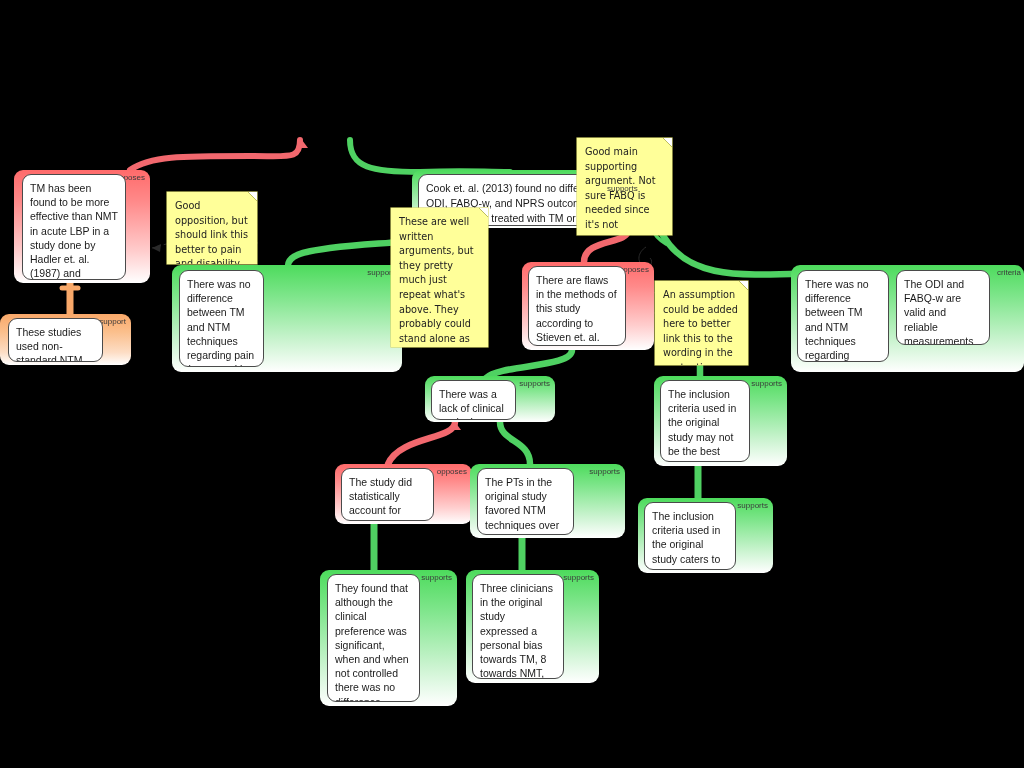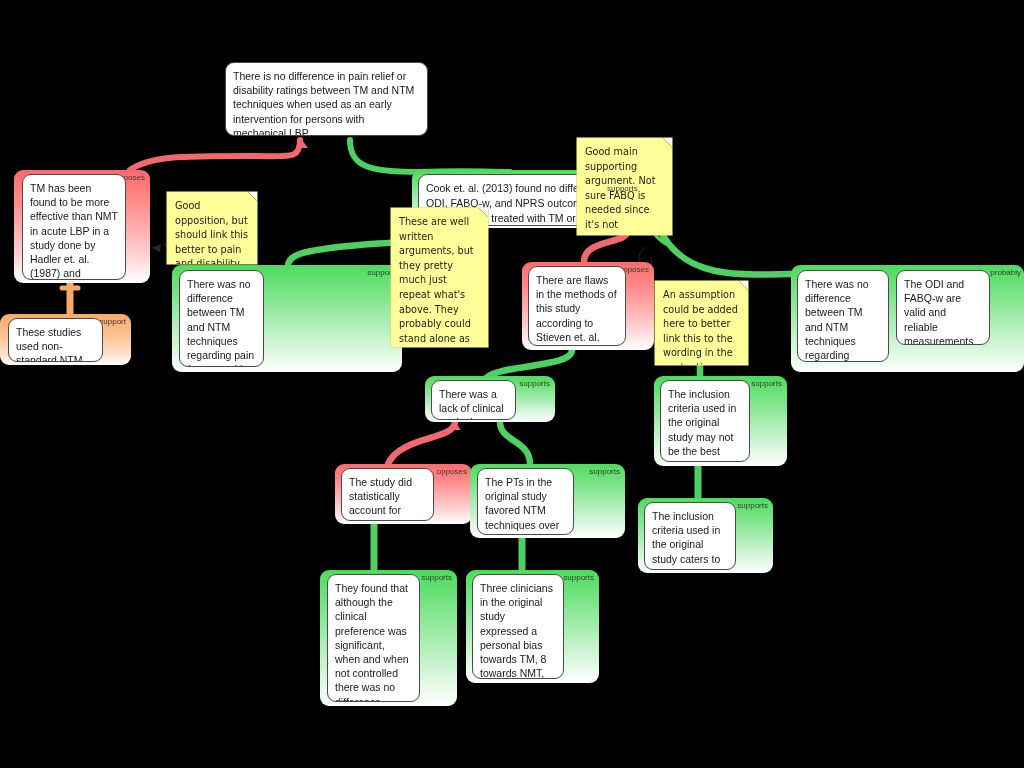--- a/index.html
+++ b/index.html
@@ -130,23 +130,20 @@
     <path d="M 172 322 L 181 318 L 180 326 Z" fill="#2a2a2a"></path>
 
     <path d="M 646 247 C 638 252 636 262 644 266 C 650 268 654 262 650 258" stroke="#2a2a2a" stroke-width="1" fill="none"></path>
 
     <path d="M 660 290 C 648 294 644 306 652 312 C 659 316 664 308 659 303" stroke="#2a2a2a" stroke-width="1" fill="none"></path>
 
     <path d="M 648 288 C 640 296 640 310 650 318" stroke="#4fd162" stroke-width="3.5" fill="none" stroke-linecap="round"></path>
     <path d="M 648 202 C 646 222 652 236 666 244" stroke="#4fd162" stroke-width="3.5" fill="none" stroke-linecap="round"></path>
   </svg>
 
-  <div class="card" style="left:225px; top:62px; width:203px; height:74px;">
-    <span>There is no difference in pain relief or disability ratings between TM and NTM techniques when used as an early intervention for persons with mechanical LBP.</span>
-  </div>
 
   <div class="frame oppose" style="left:14px; top:170px; width:136px; height:113px;">
     <span class="rel-label">opposes</span>
   </div>
   <div class="card" style="left:22px; top:174px; width:104px; height:106px;">
     <span>TM has been found to be more effective than NMT in acute LBP in a study done by Hadler et. al. (1987) and Cleland et. al. (2009).</span>
   </div>
 
   <div class="frame rebut" style="left:0px; top:314px; width:131px; height:51px;">
     <span class="rel-label">support</span>
@@ -162,21 +159,21 @@
   </div>
 
   <div class="frame support" style="left:172px; top:265px; width:230px; height:107px;">
     <span class="rel-label" style="right:4px; top:3px;">supports</span>
   </div>
   <div class="card" style="left:179px; top:270px; width:85px; height:97px;">
     <span>There was no difference between TM and NTM techniques regarding pain (measured by Numeric Pain Rating Scale).</span>
   </div>
 
   <div class="frame support" style="left:791px; top:265px; width:233px; height:107px;">
-    <span class="rel-label" style="right:3px; top:3px;">probably</span>
+    <span class="rel-label" style="right:3px; top:3px;">criteria</span>
   </div>
   <div class="card" style="left:797px; top:270px; width:92px; height:92px;">
     <span>There was no difference between TM and NTM techniques regarding disability (measured by ODI and FABQ-w).</span>
   </div>
   <div class="card" style="left:896px; top:270px; width:94px; height:75px;">
     <span>The ODI and FABQ-w are valid and reliable measurements of disability.</span>
   </div>
 
   <div class="frame oppose" style="left:522px; top:262px; width:132px; height:88px;">
     <span class="rel-label">opposes</span>

